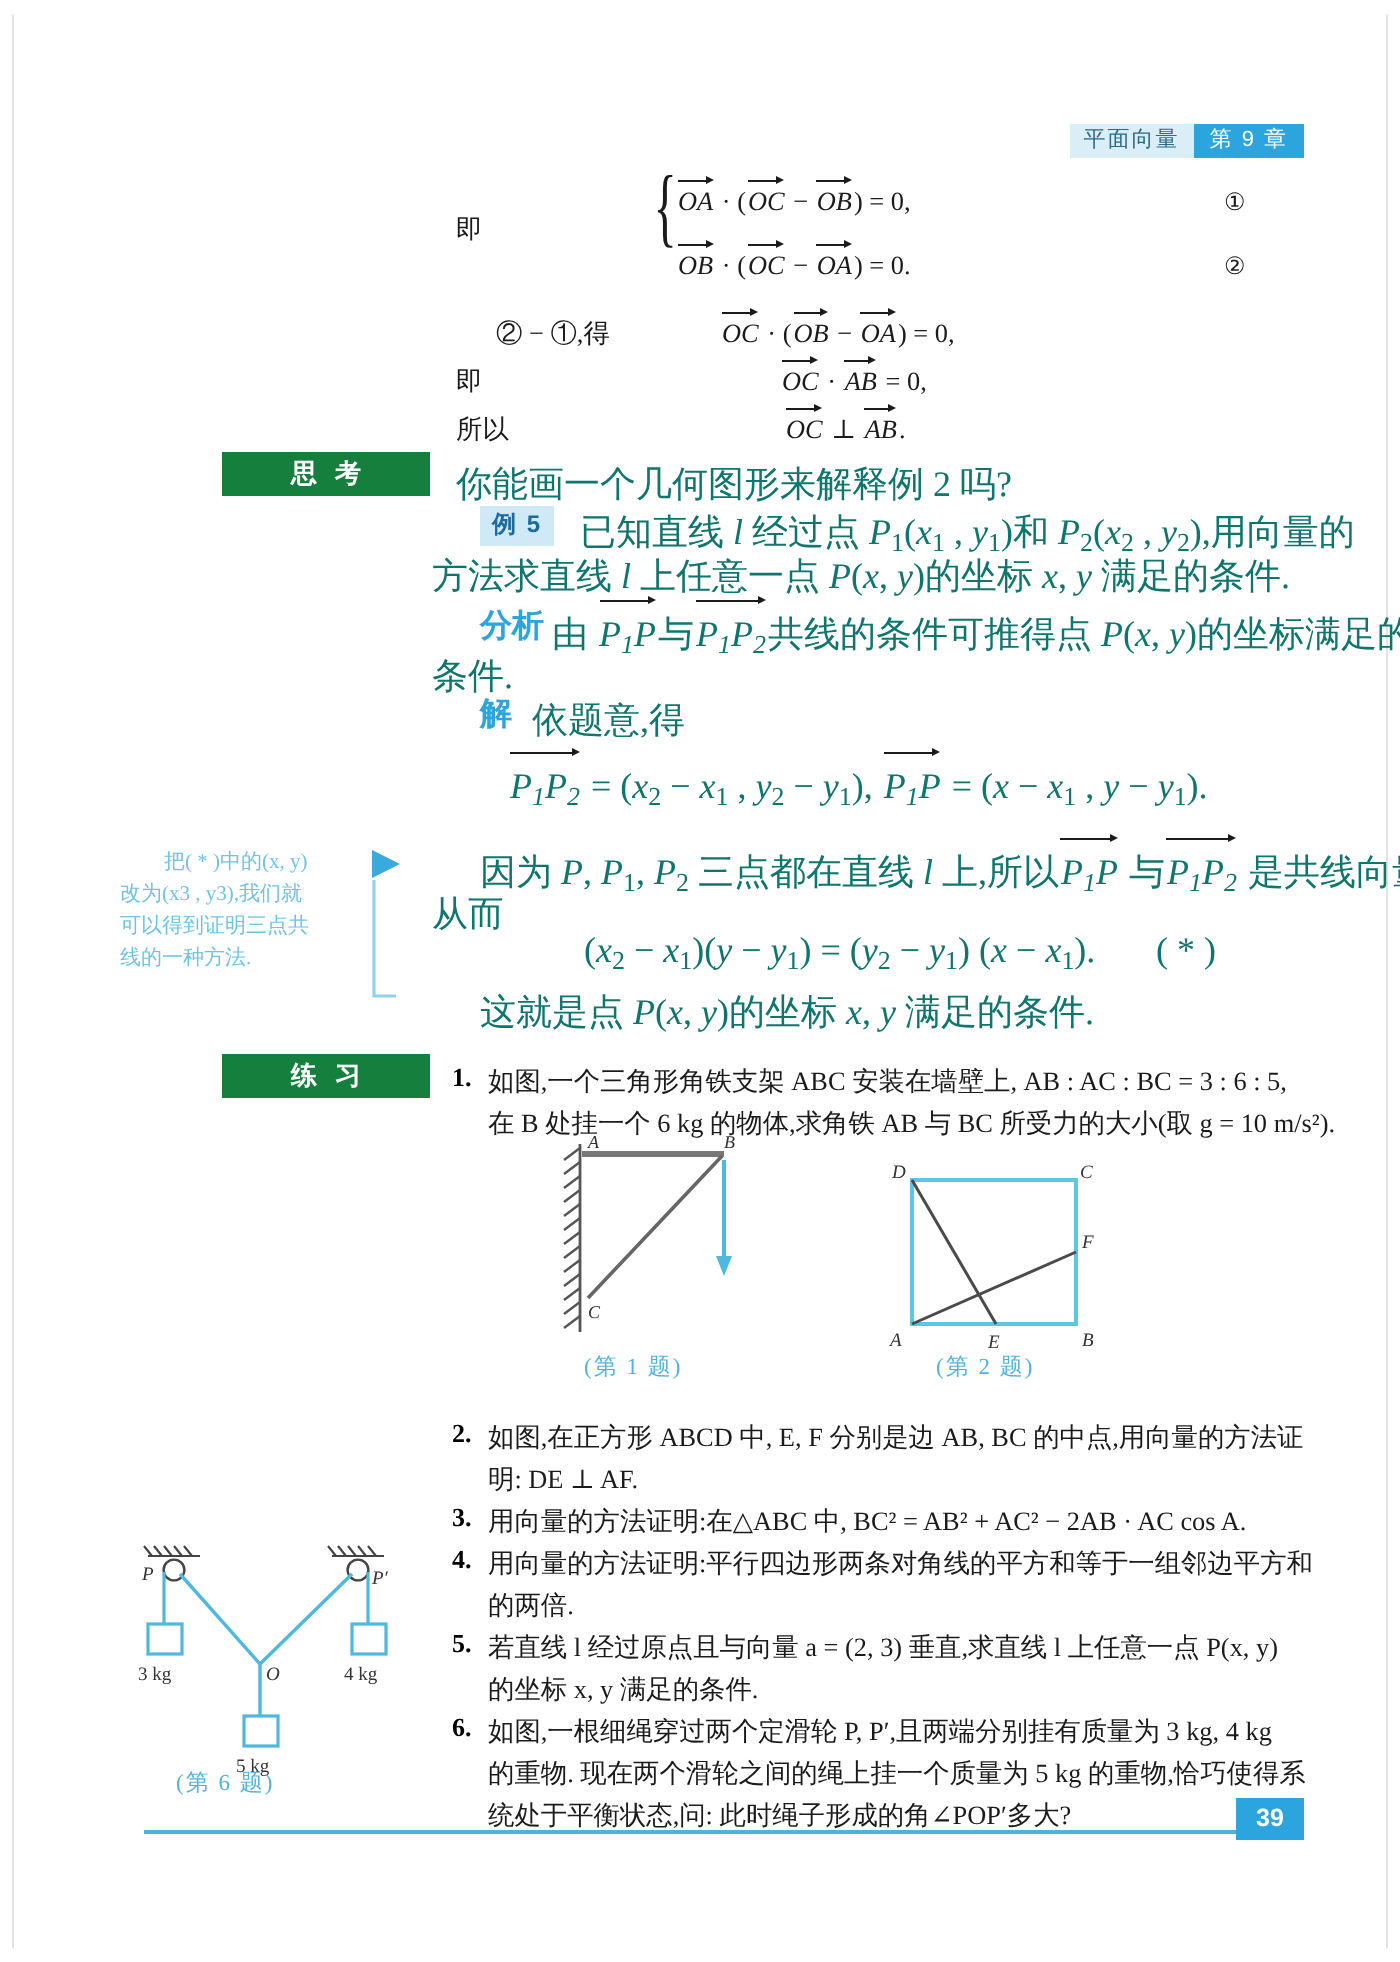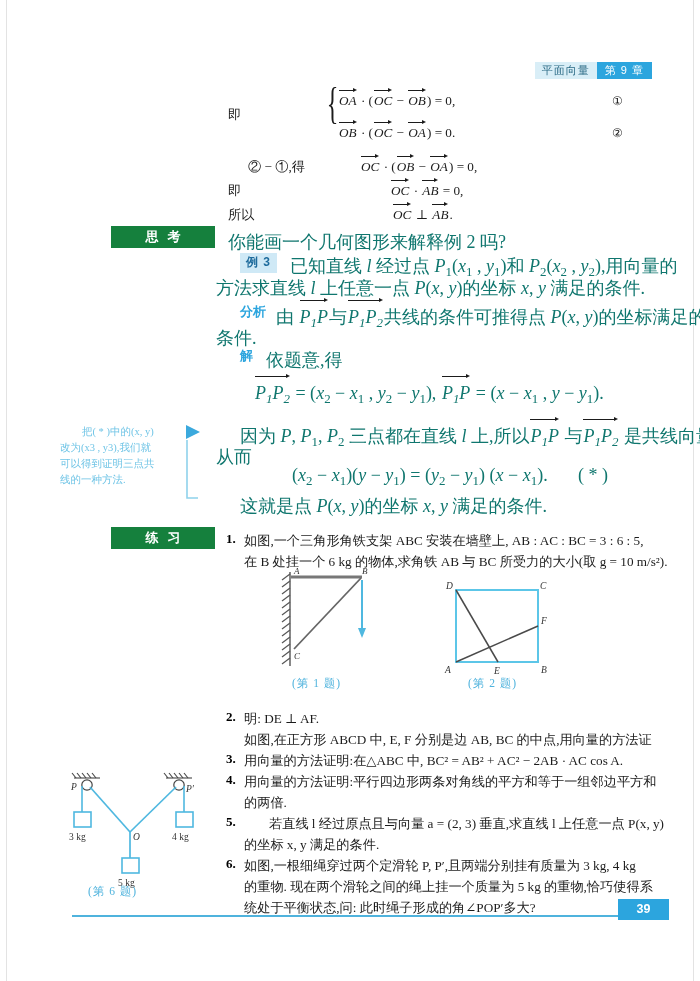--- a/index.html
+++ b/index.html
@@ -9,20 +9,21 @@
   }
   body {
     font-family: "Liberation Serif", "DejaVu Serif", serif;
   }
   #page {
     position: relative;
     width: 700px;
     height: 981px;
     background: #ffffff;
     overflow: hidden;
+    border-radius: 23px;
   }
   
   .page-edge-left, .page-edge-right {
     position: absolute;
     top: 0;
     width: 1px;
     height: 981px;
     background: #e3e3e3;
   }
   .page-edge-left { left: 6px; }
@@ -136,21 +137,21 @@
     font-size: 12px;
     font-weight: bold;
     padding: 1px 6px 2px 6px;
     font-family: "Liberation Sans", sans-serif;
     letter-spacing: 1px;
     vertical-align: 1px;
   }
   .blue-label {
     color: #2ca5de;
     font-weight: bold;
-    font-size: 13px;
+    font-size: 16px;
     font-family: "Liberation Sans", sans-serif;
   }
 
   
   .marginnote {
     position: absolute;
     left: 60px;
     top: 424px;
     width: 118px;
     color: #6fc4e6;
@@ -194,21 +195,21 @@
     left: 72px;
     top: 915px;
     width: 546px;
     height: 1.6px;
     background: #4fb3dd;
   }
   .pagenum {
     position: absolute;
     left: 618px;
     top: 899px;
-    width: 51px;
+    width: 34px;
     height: 21px;
     background: #2ca5de;
     color: #ffffff;
     font-family: "Liberation Sans", sans-serif;
     font-size: 12.5px;
     line-height: 21px;
     text-align: center;
     font-weight: bold;
   }
   svg { display: block; }
@@ -254,21 +255,21 @@
     <span class="lead" style="left:228px; top:206px;">所以</span>
     <span class="eqline" style="left:392px; top:206px;">
       <span class="vec">OC</span> ⊥ <span class="vec">AB</span>.
     </span>
   </div>
 
   <div class="badge-bar" style="left:111px; top:226px; width:104px; height:22px; line-height:22px;">思考</div>
   <div class="body-text" style="position:absolute; left:228px; top:228px;">你能画一个几何图形来解释例 2 吗?</div>
 
   <div>
-    <span class="inline-badge" style="position:absolute; left:240px; top:253px;">例 3</span>
+    <span class="inline-badge" style="position:absolute; left:240px; top:253px;">例 5</span>
     <div class="body-text" style="position:absolute; left:290px; top:252px; white-space:nowrap;">
       已知直线 <i>l</i> 经过点 <i>P</i><span class="sub">1</span>(<i>x</i><span class="sub">1</span> , <i>y</i><span class="sub">1</span>)和 <i>P</i><span class="sub">2</span>(<i>x</i><span class="sub">2</span> , <i>y</i><span class="sub">2</span>),用向量的
     </div>
     <div class="body-text" style="position:absolute; left:216px; top:274px; white-space:nowrap;">
       方法求直线 <i>l</i> 上任意一点 <i>P</i>(<i>x</i>, <i>y</i>)的坐标 <i>x</i>, <i>y</i> 满足的条件.
     </div>
 
     <span class="blue-label" style="position:absolute; left:240px; top:303px;">分析</span>
     <div class="body-text" style="position:absolute; left:276px; top:302px; white-space:nowrap;">
       由 <span class="vec">P<span class="sub">1</span>P</span>与<span class="vec">P<span class="sub">1</span>P<span class="sub">2</span></span>共线的条件可推得点 <i>P</i>(<i>x</i>, <i>y</i>)的坐标满足的
@@ -366,38 +367,38 @@
       <text x="7" y="93" font-family="Liberation Serif, serif" font-size="9.5" font-style="italic" fill="#333">A</text>
       <text x="103" y="93" font-family="Liberation Serif, serif" font-size="9.5" font-style="italic" fill="#333">B</text>
       <text x="56" y="94" font-family="Liberation Serif, serif" font-size="9.5" font-style="italic" fill="#333">E</text>
       <text x="103" y="44" font-family="Liberation Serif, serif" font-size="9.5" font-style="italic" fill="#333">F</text>
     </svg>
   </div>
   <div class="figcap" style="left:468px; top:676px;">(第 2 题)</div>
 
   <span class="ex-num" style="left:226px; top:709px;">2.</span>
   <div class="ex-item" style="left:244px; top:709px; width:420px;">
+    <div style="white-space:nowrap;">如图,在正方形 ABCD 中, E, F 分别是边 AB, BC 的中点,用向量的方法证</div>
     <div style="white-space:nowrap;">明: DE ⊥ AF.</div>
-    <div style="white-space:nowrap;">如图,在正方形 ABCD 中, E, F 分别是边 AB, BC 的中点,用向量的方法证</div>
   </div>
 
   <span class="ex-num" style="left:226px; top:751px;">3.</span>
   <div class="ex-item" style="left:244px; top:751px; width:420px;">
     <div style="white-space:nowrap;">用向量的方法证明:在△ABC 中, BC² = AB² + AC² − 2AB · AC cos A.</div>
   </div>
 
   <span class="ex-num" style="left:226px; top:772px;">4.</span>
   <div class="ex-item" style="left:244px; top:772px; width:420px;">
     <div style="white-space:nowrap;">用向量的方法证明:平行四边形两条对角线的平方和等于一组邻边平方和</div>
     <div style="white-space:nowrap;">的两倍.</div>
   </div>
 
   <span class="ex-num" style="left:226px; top:814px;">5.</span>
   <div class="ex-item" style="left:244px; top:814px; width:420px;">
-    <div style="white-space:nowrap;text-align:right;">若直线 l 经过原点且与向量 a = (2, 3) 垂直,求直线 l 上任意一点 P(x, y)</div>
+    <div style="white-space:nowrap;">若直线 l 经过原点且与向量 a = (2, 3) 垂直,求直线 l 上任意一点 P(x, y)</div>
     <div style="white-space:nowrap;">的坐标 x, y 满足的条件.</div>
   </div>
 
   <span class="ex-num" style="left:226px; top:856px;">6.</span>
   <div class="ex-item" style="left:244px; top:856px; width:420px;">
     <div style="white-space:nowrap;">如图,一根细绳穿过两个定滑轮 P, P′,且两端分别挂有质量为 3 kg, 4 kg</div>
     <div style="white-space:nowrap;">的重物. 现在两个滑轮之间的绳上挂一个质量为 5 kg 的重物,恰巧使得系</div>
     <div style="white-space:nowrap;">统处于平衡状态,问: 此时绳子形成的角∠POP′多大?</div>
   </div>
 

